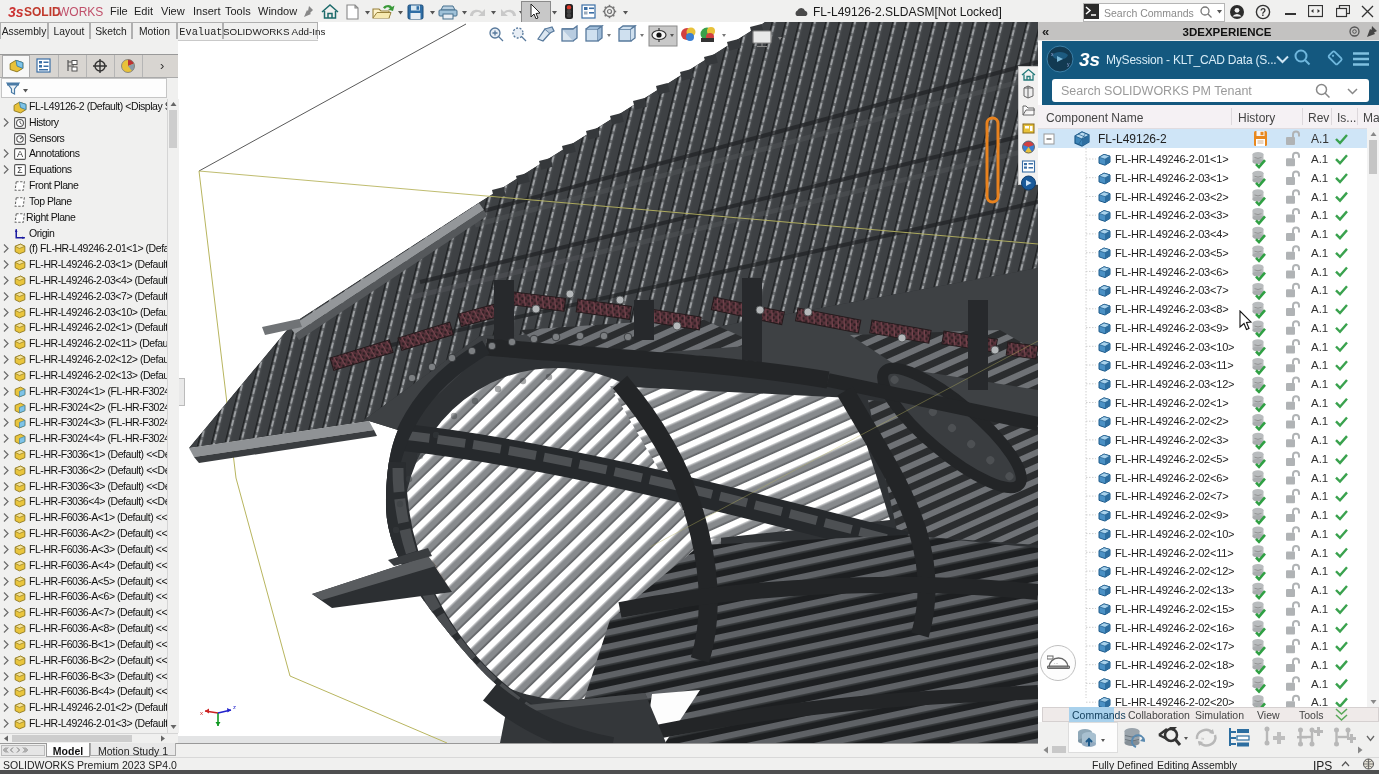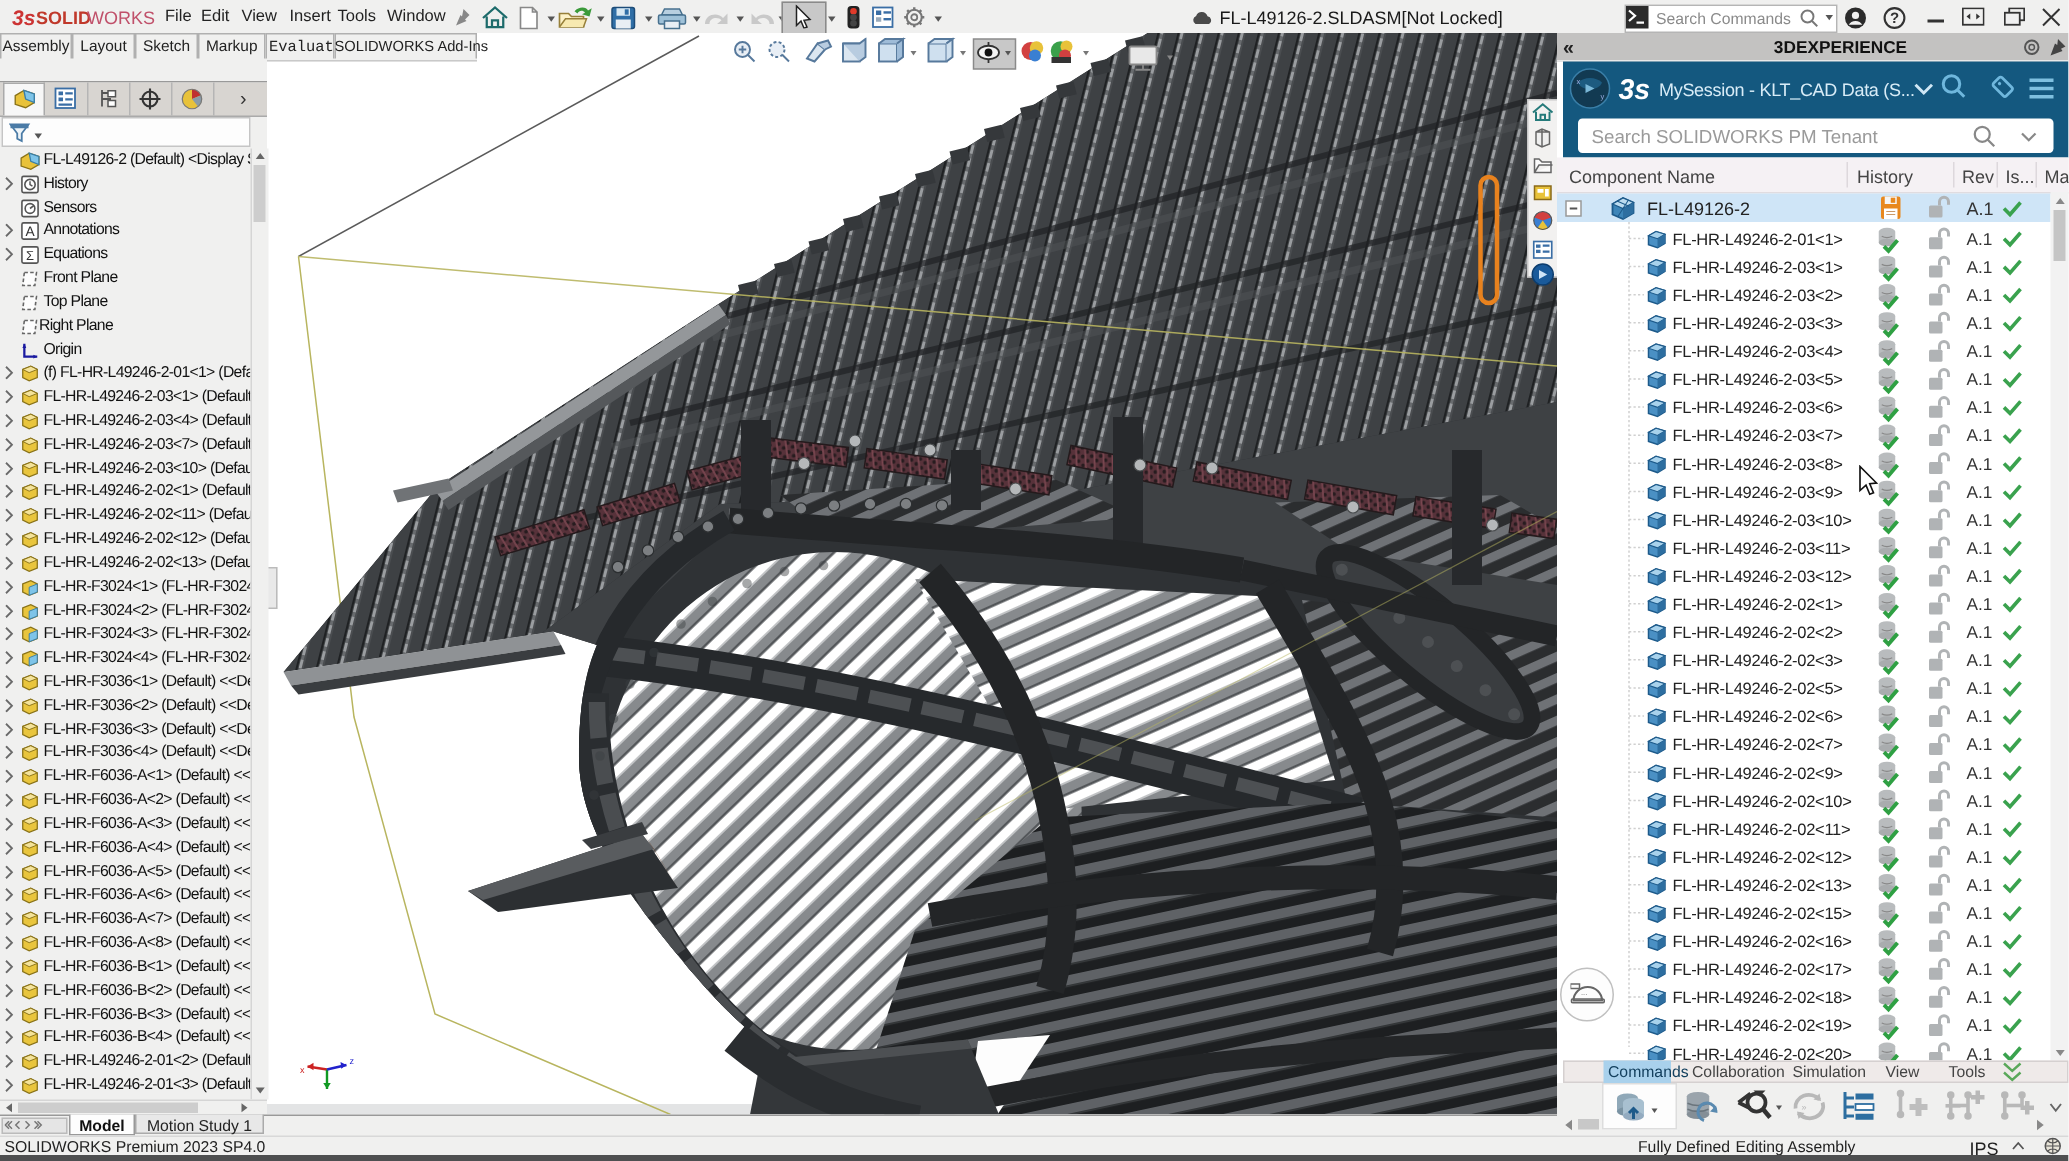--- a/index.html
+++ b/index.html
@@ -411,21 +411,21 @@
 </svg>
 <div class="abs" style="left:176px;top:378px;width:7px;height:26px;background:#e9e9e9;border:1px solid #bbb;"></div>
 <div class="abs" style="left:0;top:22px;width:318px;height:18px;background:#f0f0ef;border-bottom:1px solid #c9c9c9;"></div>
 <div class="abs" style="left:0px;top:22px;width:48px;height:17px;background:#f0f0ef;border:1px solid #b0b0b0;border-bottom:none;box-sizing:border-box;"></div>
 <div class="tx" style="left:0px;top:26px;width:48px;text-align:center;font-size:10.3px;color:#222;">Assembly</div>
 <div class="abs" style="left:48px;top:22px;width:42px;height:17px;background:#f0f0ef;border:1px solid #b0b0b0;border-bottom:none;box-sizing:border-box;"></div>
 <div class="tx" style="left:48px;top:26px;width:42px;text-align:center;font-size:10.3px;color:#222;">Layout</div>
 <div class="abs" style="left:90px;top:22px;width:42px;height:17px;background:#f0f0ef;border:1px solid #b0b0b0;border-bottom:none;box-sizing:border-box;"></div>
 <div class="tx" style="left:90px;top:26px;width:42px;text-align:center;font-size:10.3px;color:#222;">Sketch</div>
 <div class="abs" style="left:132px;top:22px;width:45px;height:17px;background:#f0f0ef;border:1px solid #b0b0b0;border-bottom:none;box-sizing:border-box;"></div>
-<div class="tx" style="left:132px;top:26px;width:45px;text-align:center;font-size:10.3px;color:#222;">Markup</div>
+<div class="tx" style="left:132px;top:26px;width:45px;text-align:center;font-size:10.3px;color:#222;">Motion</div>
 <div class="abs" style="left:177px;top:22px;width:46px;height:17px;background:#f0f0ef;border:1px solid #b0b0b0;border-bottom:none;box-sizing:border-box;"></div>
 <div class="tx" style="left:177px;top:26px;width:54px;text-align:center;font-size:10.3px;color:#222;font-family:Liberation Mono, monospace;">Evaluate</div>
 <div class="abs" style="left:223px;top:22px;width:95px;height:17px;background:#f0f0ef;border:1px solid #b0b0b0;border-bottom:none;box-sizing:border-box;"></div>
 <div class="tx" style="left:223px;top:26px;width:95px;text-align:center;font-size:9.8px;color:#222;">SOLIDWORKS Add-Ins</div>
 <div class="abs" style="left:0;top:40px;width:178px;height:703px;background:#f0f0ef;"></div>
 <div class="abs" style="left:0;top:54px;width:178px;height:1px;background:#999;"></div>
 <div class="abs" style="left:0;top:55px;width:178px;height:22px;background:#d8d5d1;border-bottom:1px solid #aaa;"></div>
 <div class="abs" style="left:2px;top:55px;width:28px;height:22px;background:#f7f7f7;border:1px solid #aaa;border-bottom:none;box-sizing:border-box;"></div>
 <svg class="abs" style="left:9px;top:58px;" width="15" height="15" viewBox="0 0 13 13">
     <path d="M1,5 L6,2 L12,4 L12,9 L7,12 L1,10 Z" fill="#e8c23a" stroke="#8a7318" stroke-width="0.8"></path>

